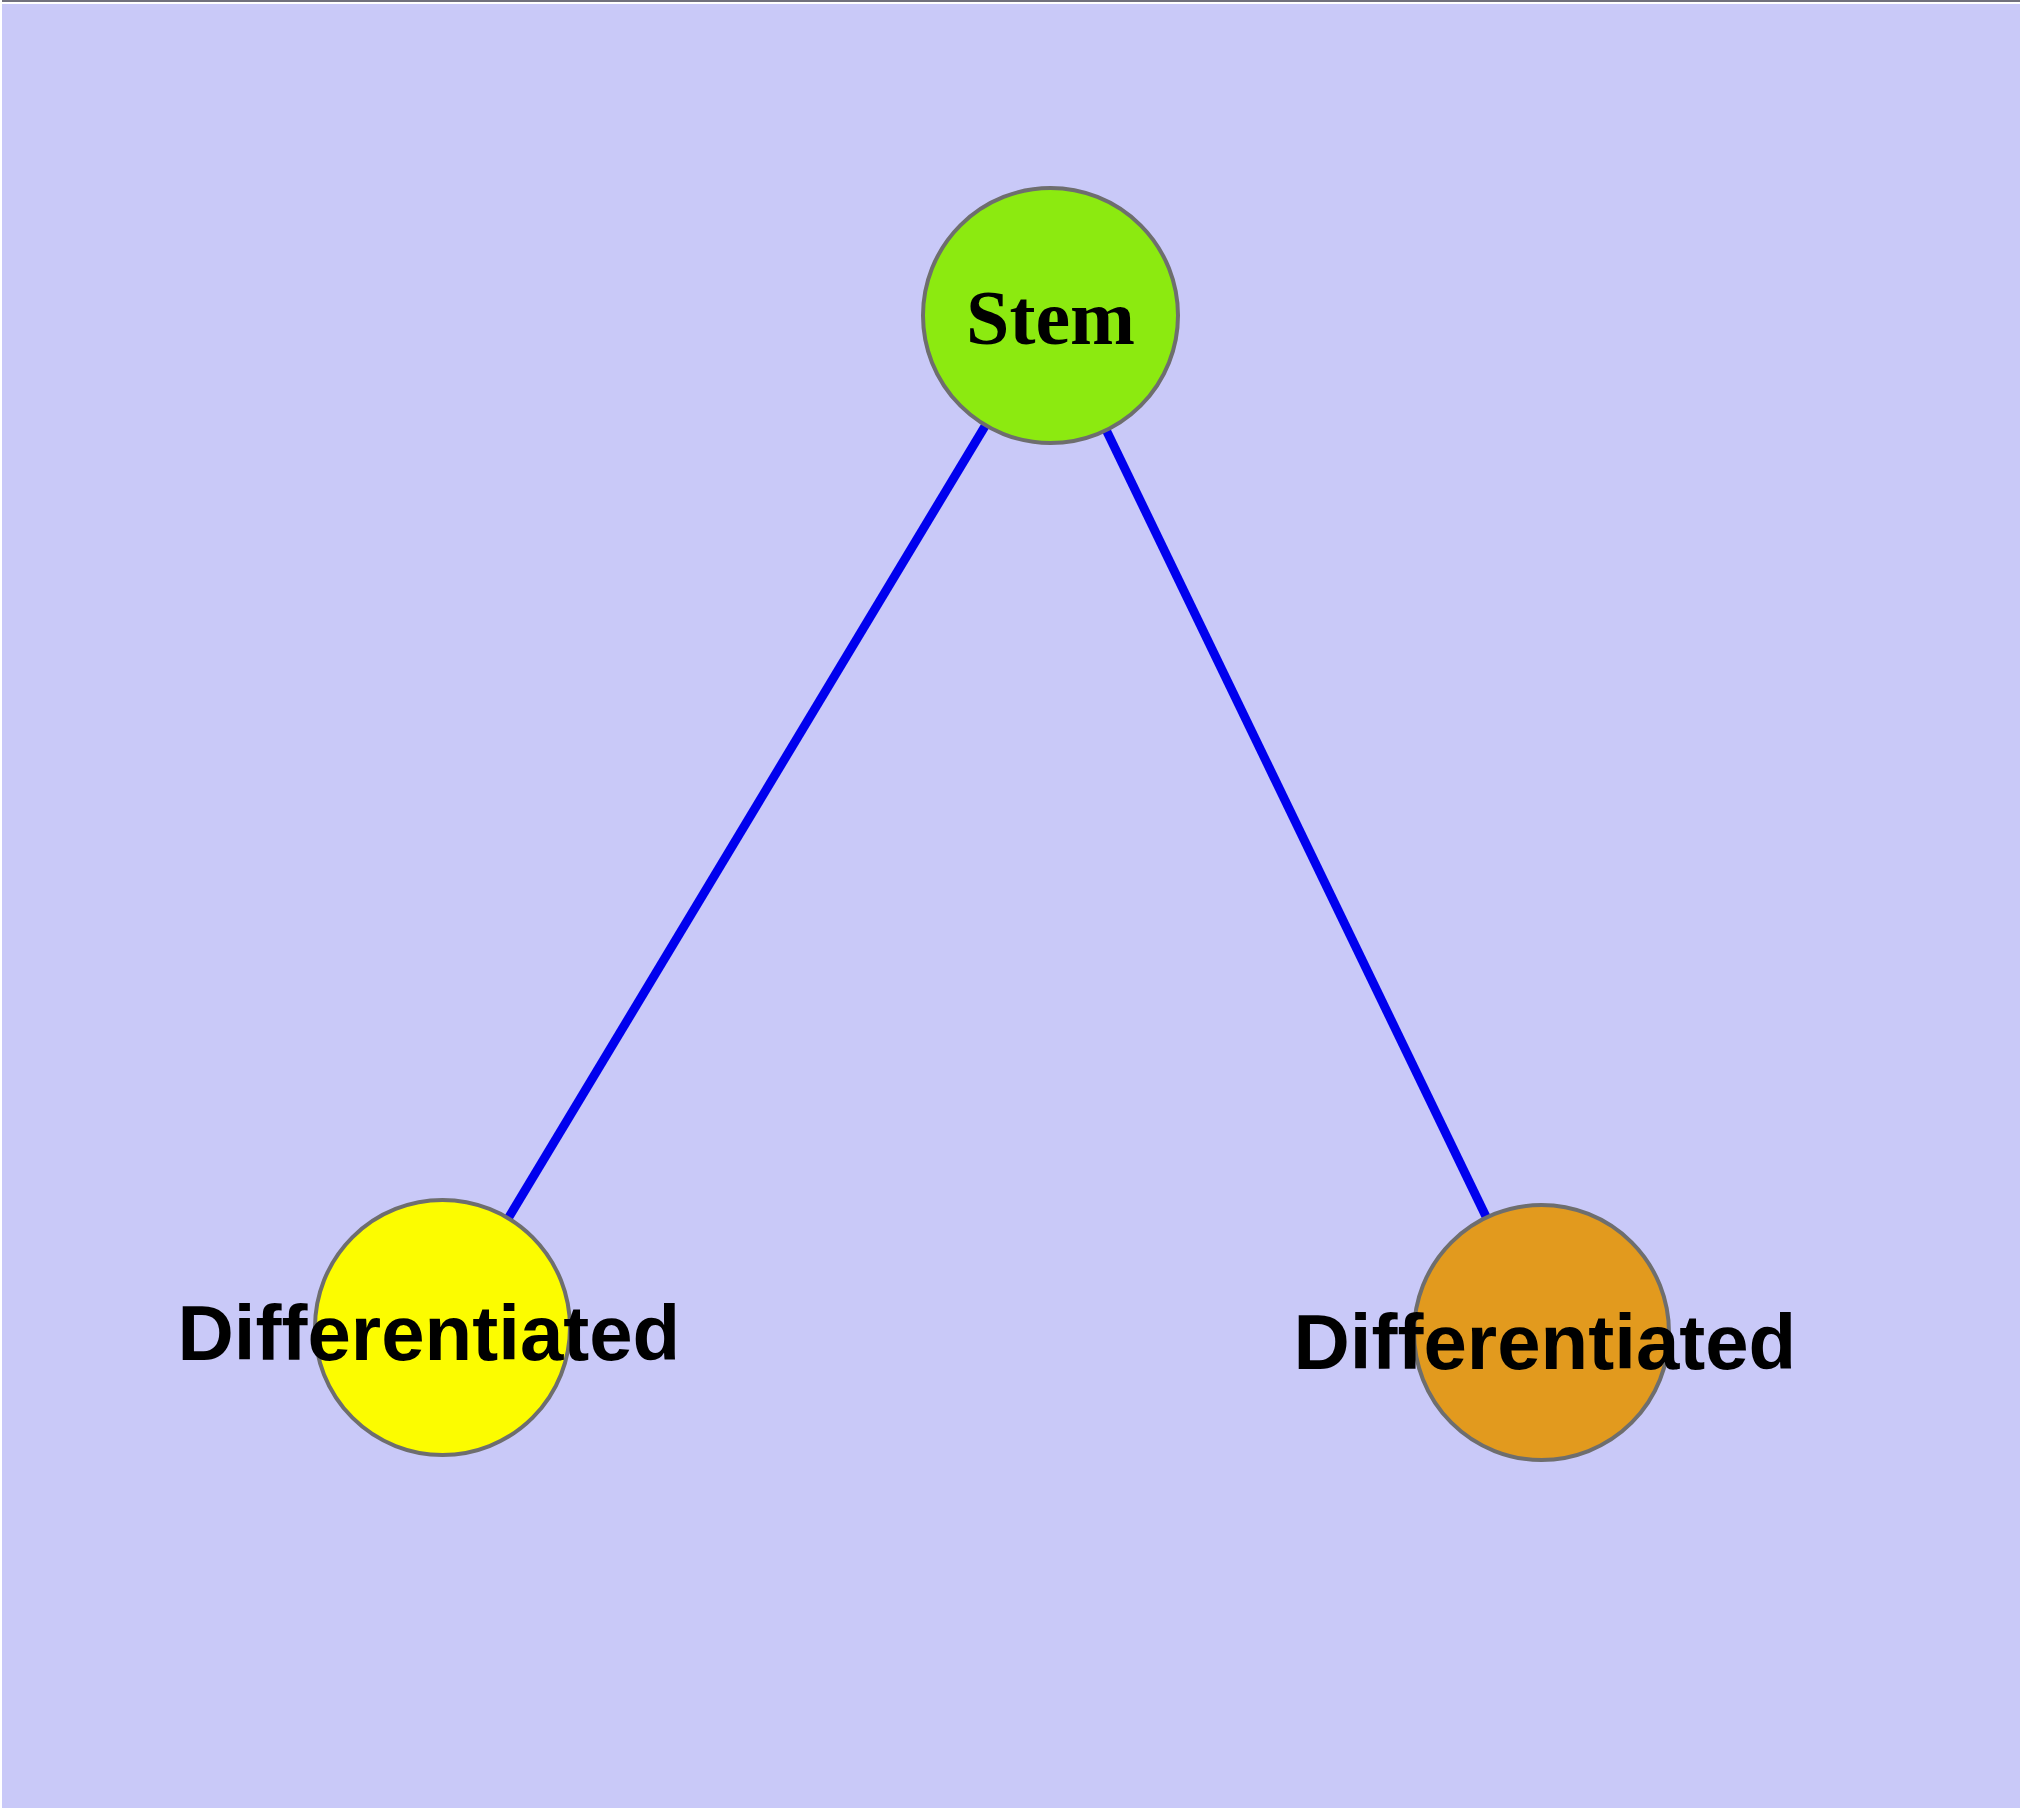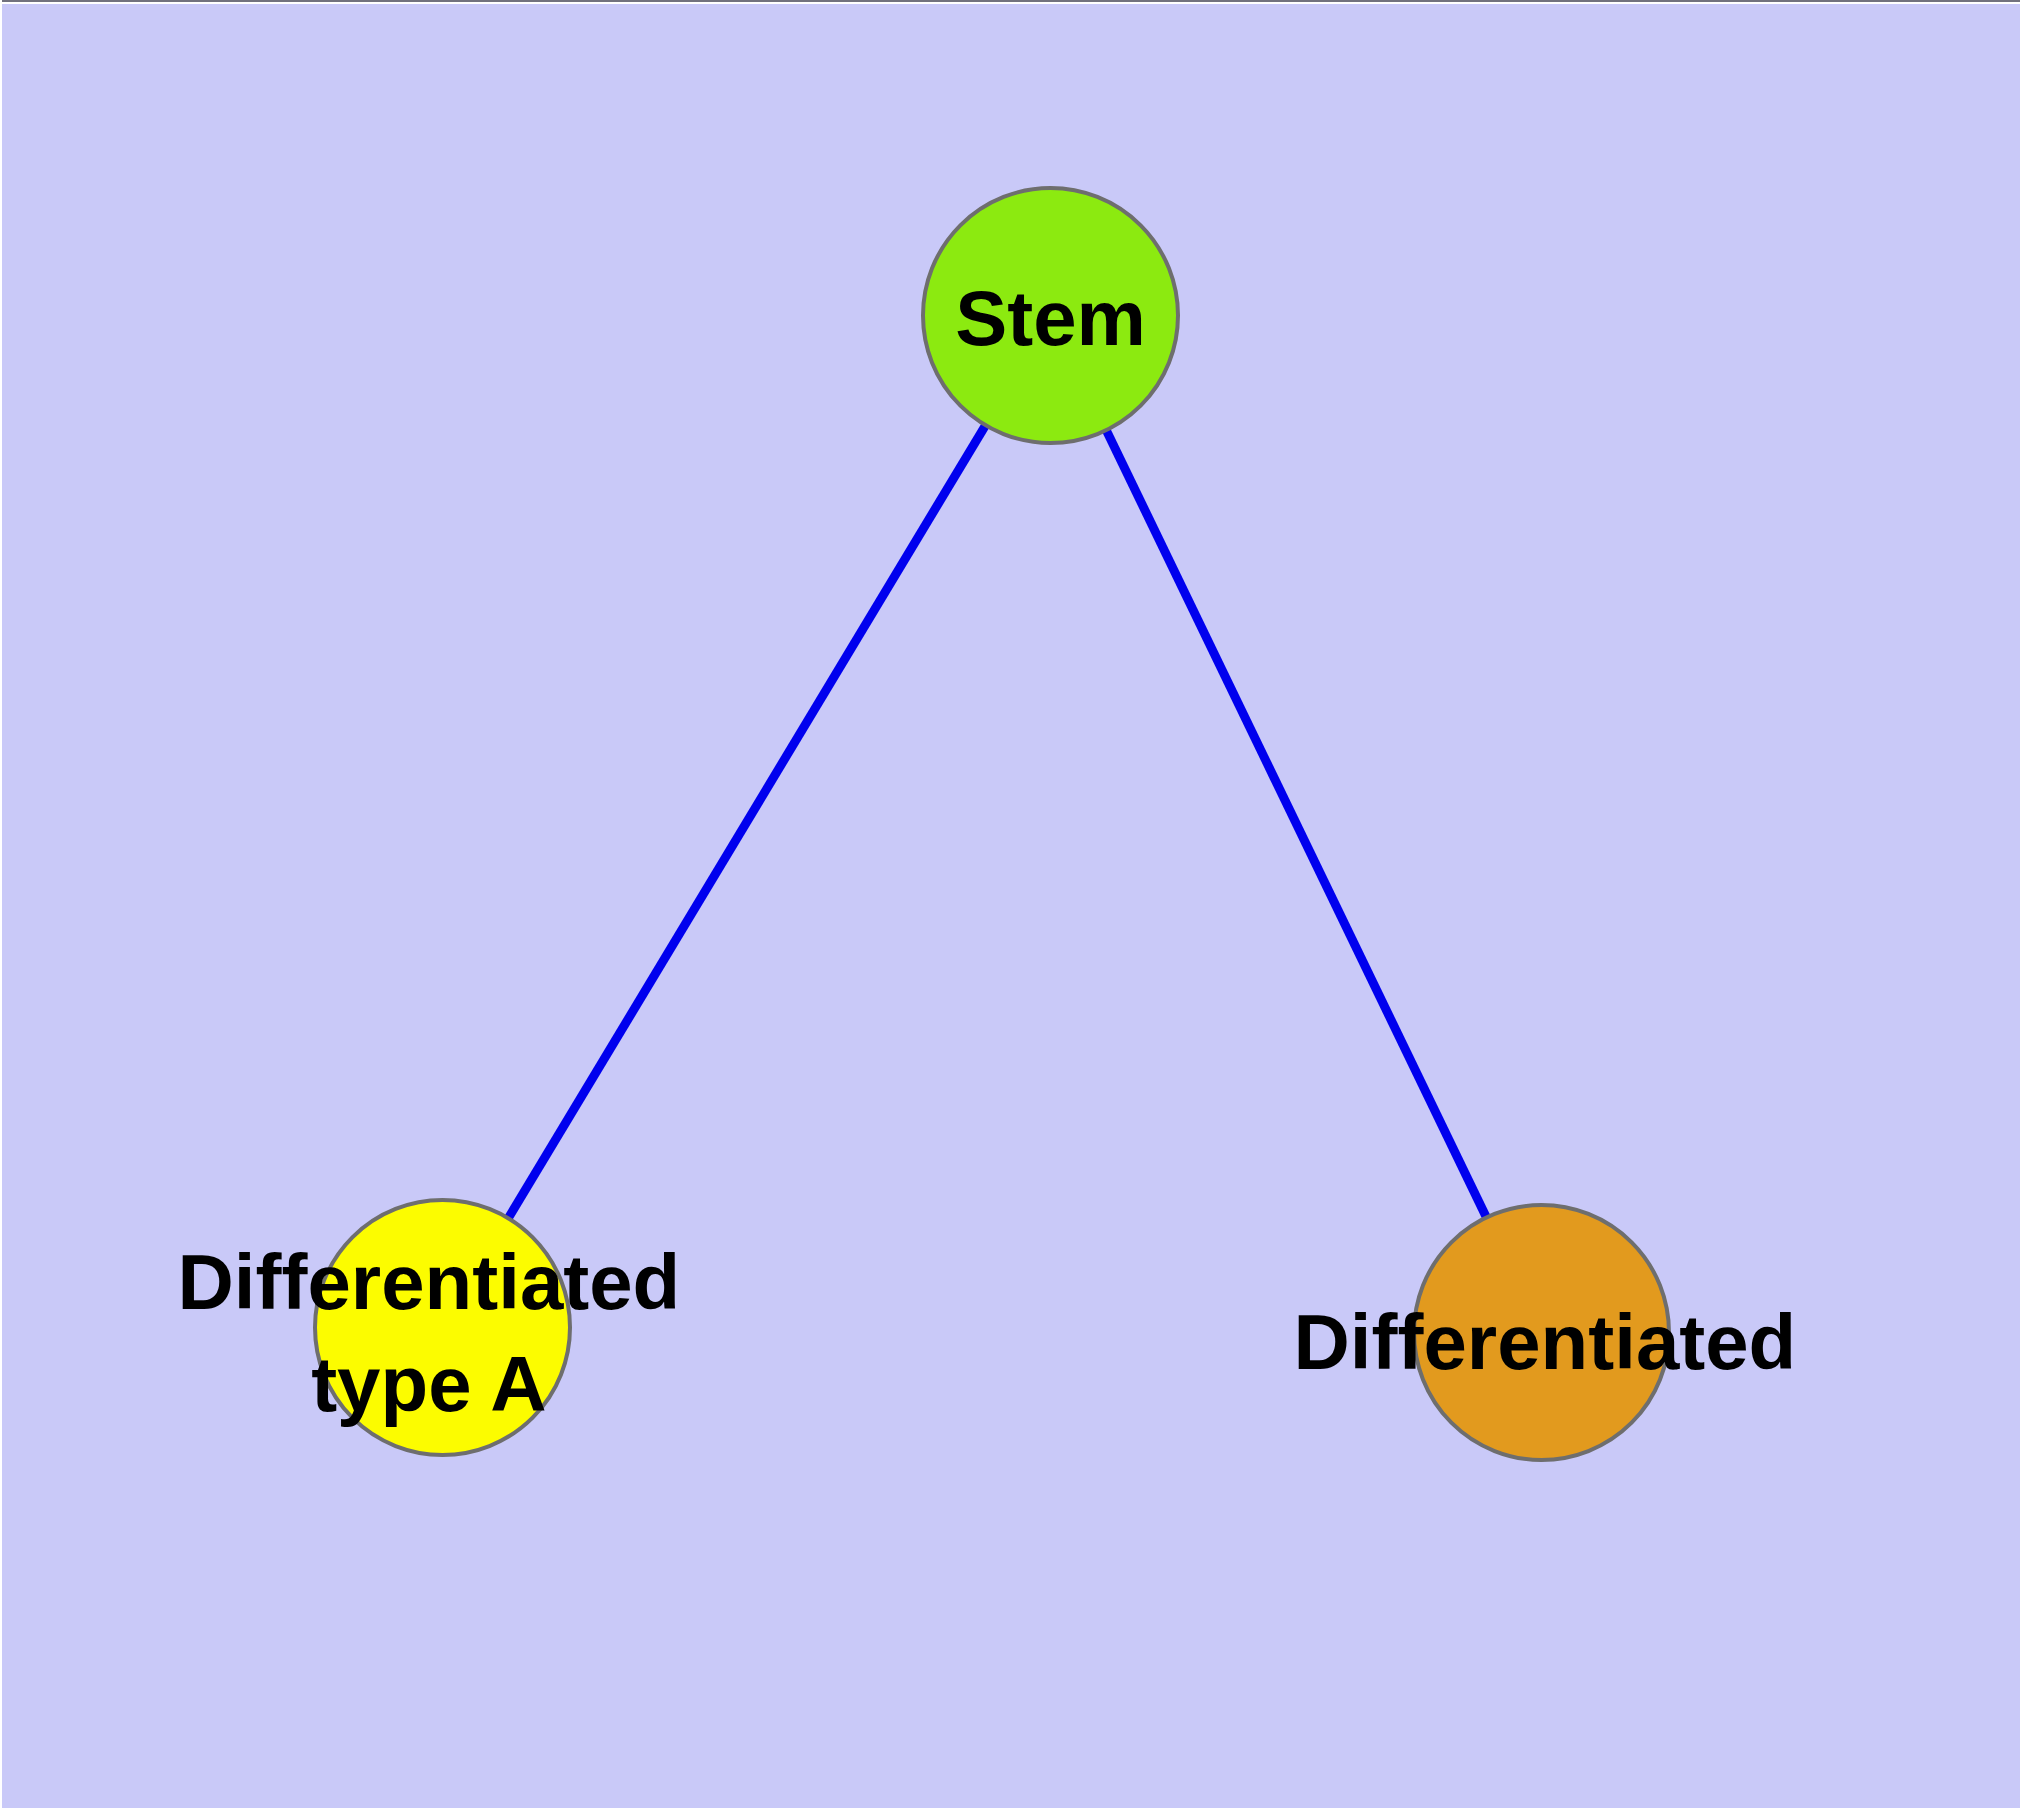--- a/index.html
+++ b/index.html
@@ -60,30 +60,29 @@
 <body>
 
 <div class="page">
   <div class="canvas" style="background: rgb(201, 201, 248);">
 
     <svg class="edge-layer" width="2021" height="1812" viewBox="0 0 2384 2138">
       <line stroke-width="10.5" x1="1240" y1="373" x2="522" y2="1566" stroke="#0000ee"></line>
       <line stroke-width="10.5" x1="1240" y1="373" x2="1819" y2="1572" stroke="#0000ee"></line>
     </svg>
 
-    <div class="node" style="left: 921px; top: 186px; width: 259px; height: 259px; background: rgb(140, 234, 16); border-color: rgb(110, 110, 110);">
+    <div class="node" style="left: 921px; top: 186px; width: 259px; height: 259px; background: rgb(140, 234, 16); border-color: rgb(110, 110, 110); font-family: Liberation Serif, serif;">
       <span class="node-label" style="color: rgb(0, 0, 0); transform: translate(calc(-50% + 0px), calc(-50% + 1.7px));">
         <span class="line">Stem</span>
       </span>
     </div>
 
     <div class="node" style="left: 313px; top: 1198px; width: 259px; height: 259px; background: rgb(252, 252, 0); border-color: rgb(110, 110, 110);">
       <span class="node-label" style="color: rgb(0, 0, 0); transform: translate(calc(-50% - 13.6px), calc(-50% + 5.1px));">
         <span class="line">Differentiated</span>
-        <span class="line">type A</span>
       </span>
     </div>
 
     <div class="node" style="left: 1412px; top: 1203px; width: 259px; height: 259px; background: rgb(226, 154, 30); border-color: rgb(110, 110, 110);">
       <span class="node-label" style="color: rgb(0, 0, 0); transform: translate(calc(-50% + 3.4px), calc(-50% + 8.5px));">
         <span class="line">Differentiated</span>
       </span>
     </div>
 
     <div class="hairline hairline-top-dark"></div>

